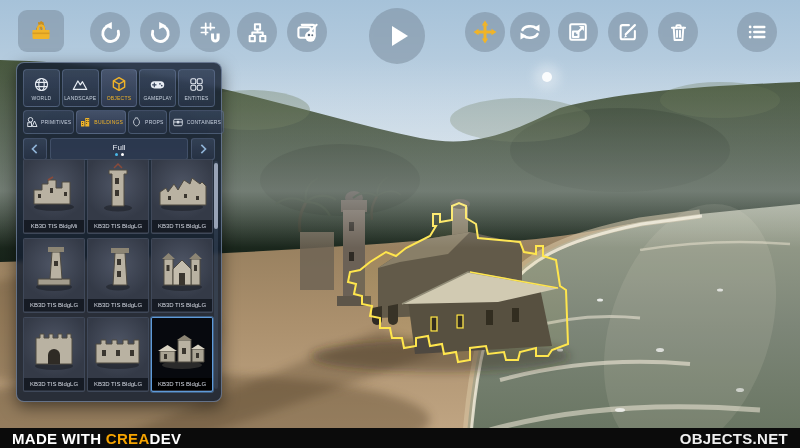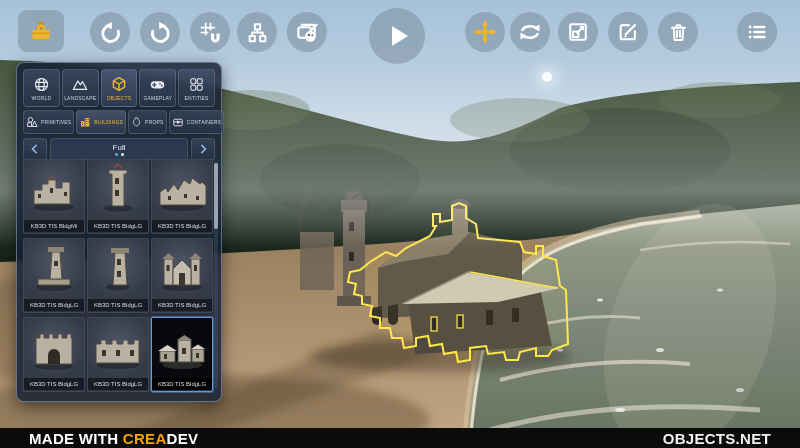--- a/index.html
+++ b/index.html
@@ -63,21 +63,21 @@
   .card.selected{border-color:#5e9ad8;box-shadow:0 0 0 1px rgba(94,154,216,.45);}
   .card.selected .thumb{background:#07090e;}
   .card.selected .clbl{background:#000;}
 
   .scrollbar{position:absolute;right:3px;top:98px;width:4px;height:228px;
              background:rgba(70,84,108,.4);border-radius:2px;}
   .scroll-thumb{position:absolute;top:2px;left:0;width:4px;height:66px;background:#98a3b6;border-radius:2px;cursor:pointer;}
 
   
   .footer{position:absolute;left:0;bottom:0;width:800px;height:20px;background:#0b0b0b;
-          display:flex;align-items:center;justify-content:space-between;padding:0 29px;box-sizing:border-box;}
+          display:flex;align-items:center;justify-content:space-between;padding:0 12px;box-sizing:border-box;}
   .footer .left,.footer .right{font-size:15px;font-weight:bold;color:#fff;letter-spacing:.3px;}
   .footer .brandA{color:#f5a300;}
   .footer .right{font-weight:600;color:#f0f0f0;}
   .ic{stroke:#fff;fill:none;stroke-width:2.2;stroke-linecap:round;stroke-linejoin:round;}
 </style>
 </head>
 <body>
 <div id="app">
 
 <svg id="scene" viewBox="0 0 800 448" preserveAspectRatio="none">

